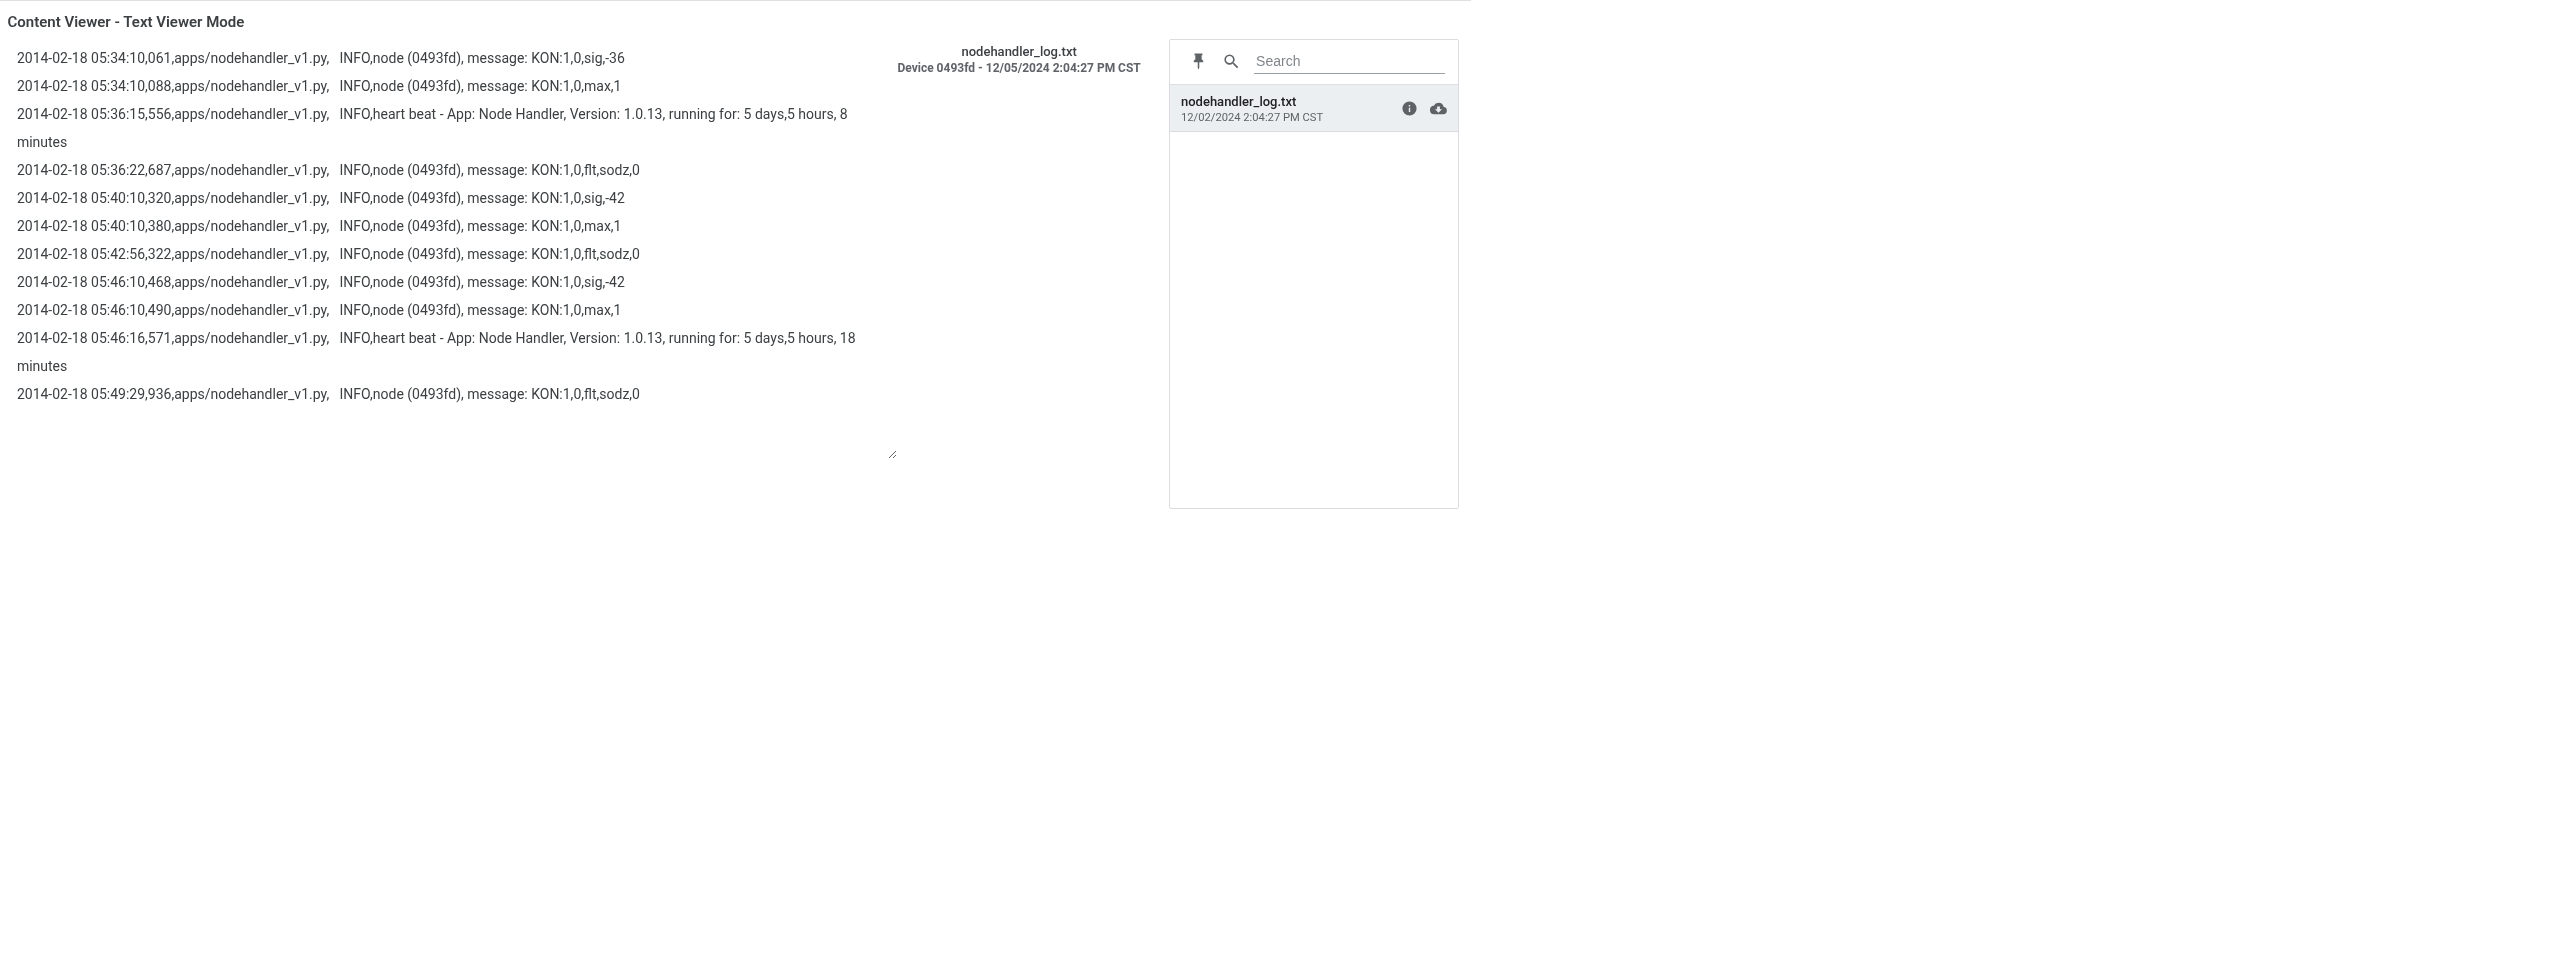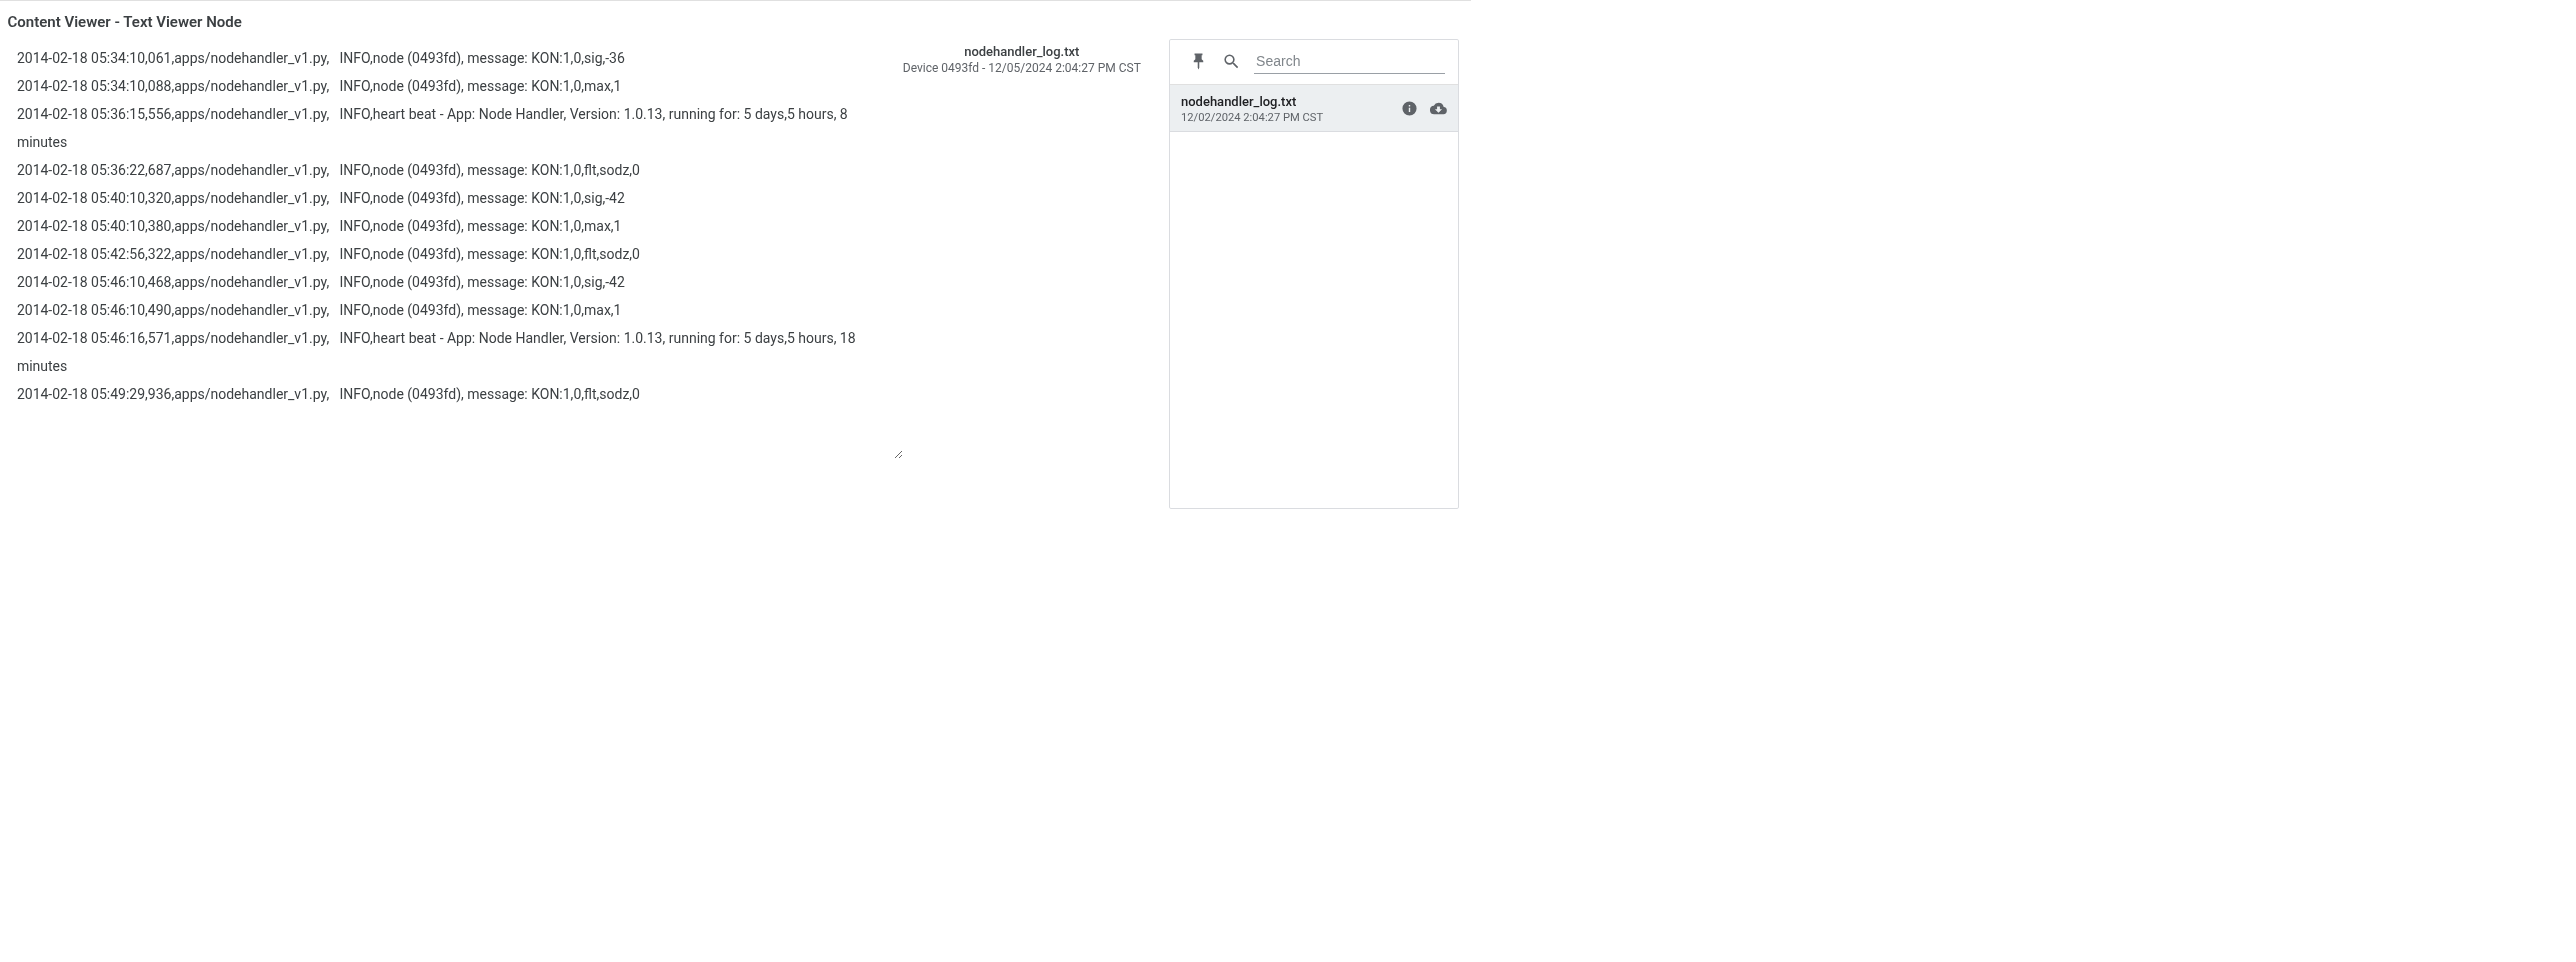--- a/index.html
+++ b/index.html
@@ -57,21 +57,21 @@
     .log-box::-webkit-scrollbar { width: 13px; }
     .log-box::-webkit-scrollbar-thumb { background: #dadce0; border-radius: 6.6px; }
     .log-box::-webkit-scrollbar-track { background: transparent; }
     .footer {
       text-align: center;
       padding: 7.5px 0 3.7px 0;
       color: #5f6368;
       font-size: 13px;
     }
     .footer .fname { font-weight: 500; color: #3c4043; }
-    .footer .meta { font-size: 12px; margin-top: 1.9px; }
+    .footer .meta { font-size: 12px; margin-top: 1.9px; font-weight: bold; }
     .side-panel {
       width: 290px;
       border: 0.9px solid #dadce0;
       border-radius: 1.9px;
       display: flex;
       flex-direction: column;
       margin-right: 4.7px;
       margin-top: 2.8px;
       margin-bottom: 41px;
       overflow: hidden;
@@ -126,21 +126,21 @@
       cursor: pointer;
       background: none; border: none; padding: 0;
     }
     .mini-icon svg { width: 17px; height: 17px; fill: currentColor; }
     .file-list-remainder { flex: 1; }
   </style>
 </head>
 <body>
 
 <div class="container">
-  <div class="title">Content Viewer - Text Viewer Node</div>
+  <div class="title">Content Viewer - Text Viewer Mode</div>
 
   <div class="main">
     <div class="log-column">
       <textarea class="log-box" spellcheck="false" style="">2014-02-18 05:34:10,061,apps/nodehandler_v1.py,   INFO,node (0493fd), message: KON:1,0,sig,-36
 2014-02-18 05:34:10,088,apps/nodehandler_v1.py,   INFO,node (0493fd), message: KON:1,0,max,1
 2014-02-18 05:36:15,556,apps/nodehandler_v1.py,   INFO,heart beat - App: Node Handler, Version: 1.0.13, running for: 5 days,5 hours, 8 minutes
 2014-02-18 05:36:22,687,apps/nodehandler_v1.py,   INFO,node (0493fd), message: KON:1,0,flt,sodz,0
 2014-02-18 05:40:10,320,apps/nodehandler_v1.py,   INFO,node (0493fd), message: KON:1,0,sig,-42
 2014-02-18 05:40:10,380,apps/nodehandler_v1.py,   INFO,node (0493fd), message: KON:1,0,max,1
 2014-02-18 05:42:56,322,apps/nodehandler_v1.py,   INFO,node (0493fd), message: KON:1,0,flt,sodz,0

